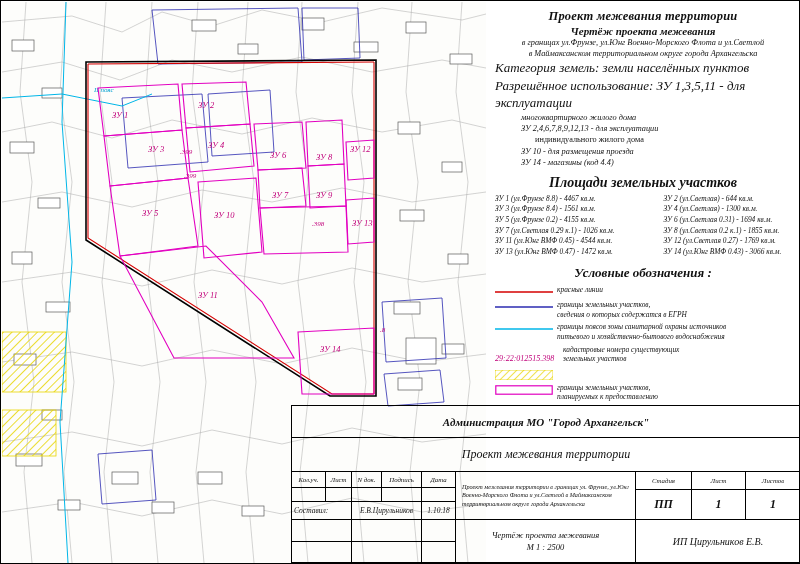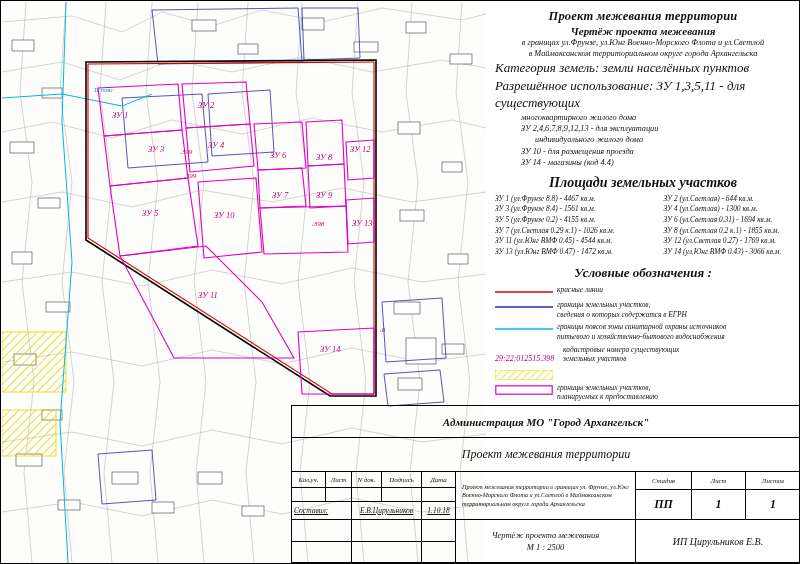--- a/index.html
+++ b/index.html
@@ -10,41 +10,41 @@
   #map{position:absolute;left:1px;top:1px;width:484px;height:561px;overflow:hidden;background:#fdfdfb;}
   #map svg{display:block;}
 
   
   #right{position:absolute;left:486px;top:2px;width:312px;height:400px;padding:6px 8px 0 8px;box-sizing:border-box;}
   .t-title{text-align:center;font-style:italic;font-weight:bold;font-size:12.5px;letter-spacing:.2px;}
   .t-sub{text-align:center;font-style:italic;font-weight:bold;font-size:11px;margin-top:1px;}
   .t-line{font-style:italic;font-size:8.3px;text-align:center;line-height:1.35;}
   .t-left{font-style:italic;font-size:13px;text-align:left;line-height:1.35;}
   .t-ind{font-style:italic;font-size:8.3px;text-align:left;line-height:1.35;padding-left:26px;}
-  .t-ind2{font-style:italic;font-size:8.3px;text-align:left;line-height:1.35;padding-left:40px;}
+  .t-ind2{font-size:8.3px;text-align:left;line-height:1.35;padding-left:40px;}
   .areas-h{text-align:center;font-style:italic;font-weight:bold;font-size:14px;margin:7px 0 3px 0;}
   .areas{font-style:italic;font-size:7.4px;line-height:1.42;}
   .areas .row{display:flex;gap:41px;}
   .areas .row span{flex:1 1 50%;white-space:nowrap;}
   .leg-h{text-align:center;font-style:italic;font-weight:bold;font-size:13px;margin:8px 0 4px 0;}
   .leg-row{display:flex;align-items:flex-start;margin-bottom:3px;}
   .leg-key{width:62px;flex:0 0 62px;padding-top:2px;}
   .leg-txt{font-style:italic;font-size:7.4px;line-height:1.3;}
   .swatch{display:block;width:58px;height:10px;}
   .kadnum{font-style:italic;font-size:8px;color:#c0007a;white-space:nowrap;margin-top:22px;}
 
   
   #stamp{position:absolute;left:290px;top:404px;width:508px;height:158px;border-top:1px solid #000;border-left:1px solid #000;box-sizing:border-box;}
   .cell{position:absolute;box-sizing:border-box;border-right:1px solid #000;border-bottom:1px solid #000;display:flex;align-items:center;justify-content:center;text-align:center;}
   .cell .inner{padding:1px 2px;}
   .b-admin{font-weight:bold;font-style:italic;font-size:11px;}
   .b-proj{font-style:italic;font-size:12px;}
   .b-small{font-size:6.2px;font-style:italic;line-height:1.35;text-align:left;}
   .b-h{font-size:6.8px;font-style:italic;}
-  .b-val{font-size:7.5px;font-style:italic;text-decoration:underline;}
+  .b-val{font-size:7.5px;font-style:italic;}
   .b-stage{font-weight:bold;font-size:12px;font-style:italic;}
   .b-cap{font-style:italic;font-size:8.5px;}
   .b-ip{font-style:italic;font-size:10px;}
 </style>
 </head>
 <body>
 
 <div id="sheet">
 
   <div id="map">
@@ -182,21 +182,21 @@
       </g>
     </svg>
   </div>
 
   <div id="right">
     <div class="t-title">Проект межевания территории</div>
     <div class="t-sub">Чертёж проекта межевания</div>
     <div class="t-line">в границах ул.Фрунзе, ул.Юнг Военно-Морского Флота и ул.Светлой</div>
     <div class="t-line">в Маймаксанском территориальном округе города Архангельска</div>
     <div class="t-left">Категория земель: земли населённых пунктов</div>
-    <div class="t-left">Разрешённое использование: ЗУ 1,3,5,11 - для существующих</div>
+    <div class="t-left">Разрешённое использование: ЗУ 1,3,5,11 - для эксплуатации</div>
     <div class="t-ind">многоквартирного жилого дома</div>
     <div class="t-ind">ЗУ 2,4,6,7,8,9,12,13 - для эксплуатации</div>
     <div class="t-ind2">индивидуального жилого дома</div>
     <div class="t-ind">ЗУ 10 - для размещения проезда</div>
     <div class="t-ind">ЗУ 14 - магазины (код 4.4)</div>
 
     <div class="areas-h">Площади земельных участков</div>
     <div class="areas">
       <div class="row">
           <span>ЗУ 1 (ул.Фрунзе 8.8) - 4467 кв.м.</span>

